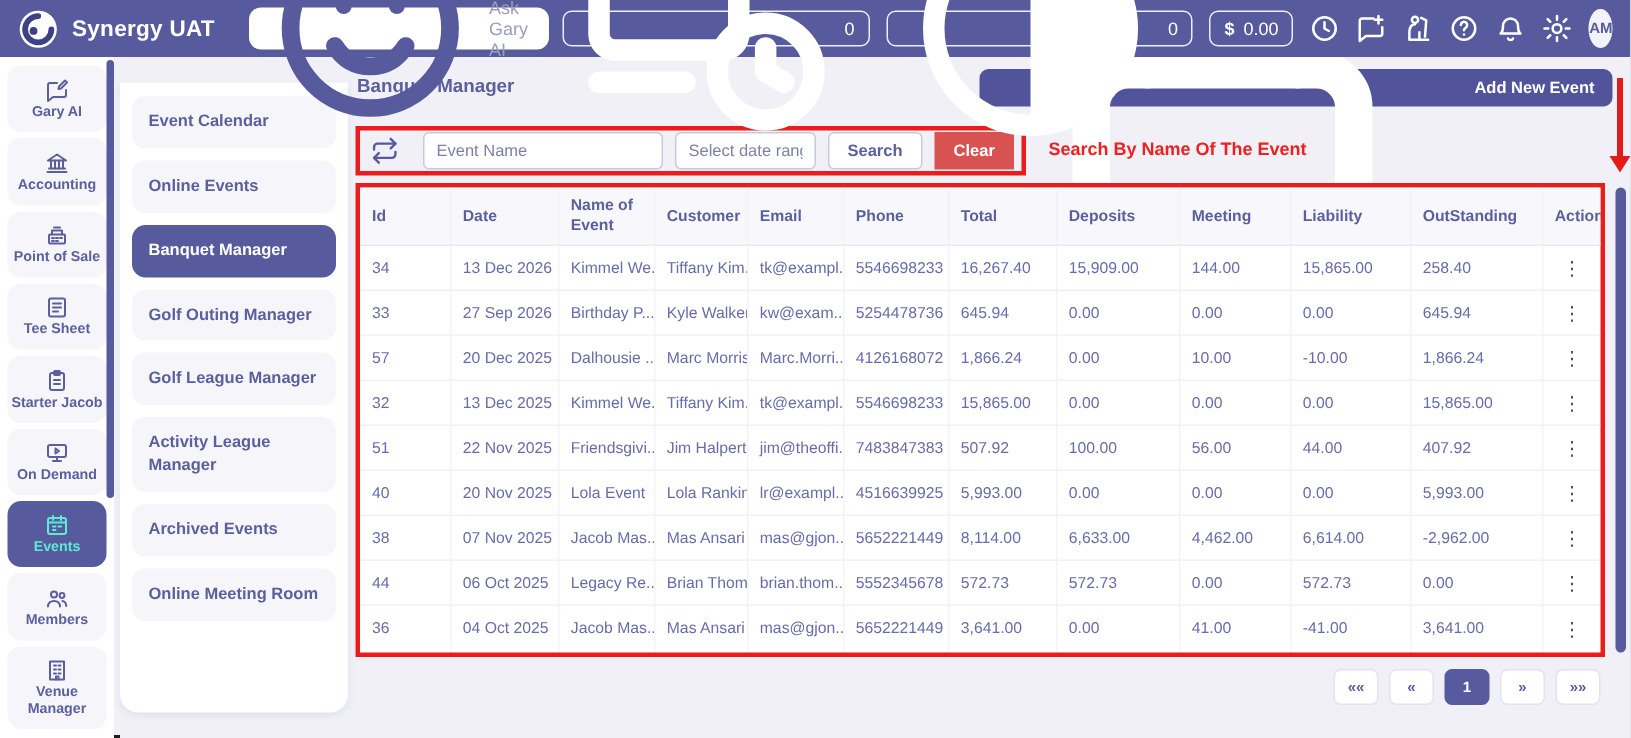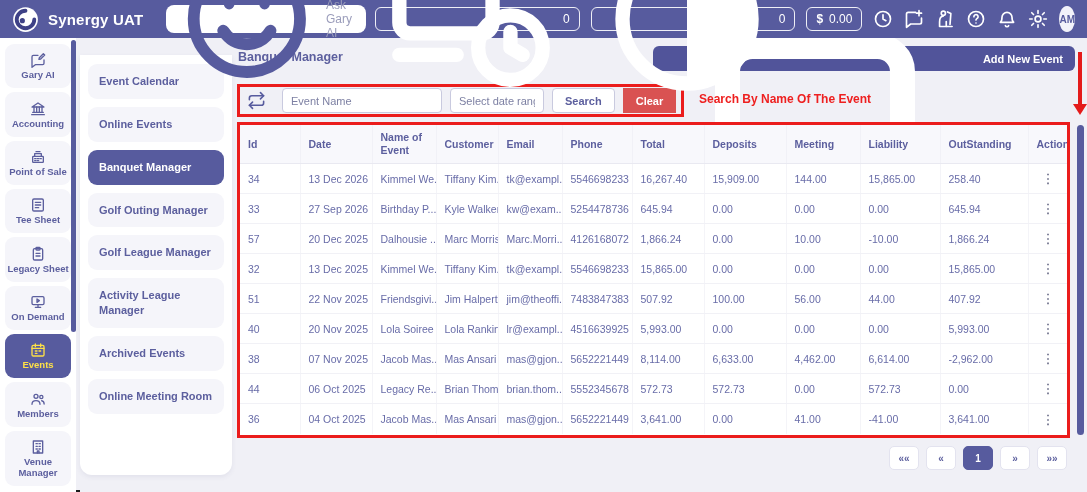--- a/index.html
+++ b/index.html
@@ -28,21 +28,21 @@
             justify-content:center; cursor:pointer; }
 
   
   .rail { position:absolute; top:38px; left:0; width:76px; bottom:0; background:#fff;
           padding:6px 5px; display:flex; flex-direction:column; gap:4px; z-index:10; }
   .rail-item { border-radius:9px; background:#f5f5fa; padding:5px 2px 4px;
                display:flex; flex-direction:column; align-items:center; gap:2px;
                color:#5c5f9e; cursor:pointer; flex:1 1 auto; justify-content:center; }
   .rail-item svg { width:16px; height:16px; }
   .rail-item .lbl { font-size:9.5px; font-weight:bold; text-align:center; line-height:1.15; }
-  .rail-item.active { background:#575b9e; color:#fde047; }
+  .rail-item.active { background:#575b9e; color:#5eead4; }
   .rail-scroll { position:absolute; top:40px; left:71px; width:5px; height:292px;
                  background:#575b9e; border-radius:3px; z-index:12; cursor:grab; }
 
   
   .submenu { position:absolute; top:38px; left:80px; width:152px; height:420px;
              background:#fff; border-radius:0 0 12px 12px; padding:9px 8px;
              box-shadow:0 2px 5px rgba(60,60,110,.08); z-index:9;margin-top:17px; }
   .sub-item { background:#f5f5fa; border-radius:9px; padding:10px 11px; font-size:11px;
               font-weight:bold; color:#5c5f9e; margin-bottom:8px; line-height:1.35;
               cursor:pointer; }
@@ -247,21 +247,21 @@
     <span class="lbl">Tee Sheet</span>
       </div>
       <div class="rail-item ">
     <span style="width:16px;height:16px">
           <svg viewBox="0 0 24 24" fill="none" stroke="currentColor" stroke-width="2" stroke-linecap="round" stroke-linejoin="round" style="width:100%;height:100%;display:block">
             <rect x="5" y="4" width="14" height="17" rx="2"></rect>
             <rect x="9" y="2" width="6" height="4" rx="1"></rect>
             <path d="M9 11h6M9 15h6"></path>
           </svg>
         </span>
-    <span class="lbl">Legacy Sheet</span>
+    <span class="lbl">Starter Jacob</span>
       </div>
       <div class="rail-item ">
     <span style="width:16px;height:16px">
           <svg viewBox="0 0 24 24" fill="none" stroke="currentColor" stroke-width="2" stroke-linecap="round" stroke-linejoin="round" style="width:100%;height:100%;display:block">
             <rect x="3" y="4" width="18" height="12" rx="2"></rect>
             <path d="M12 16v4M8 20h8"></path>
             <path d="M10.5 7.5l3.5 2.5-3.5 2.5z"></path>
           </svg>
         </span>
     <span class="lbl">On Demand</span>
@@ -448,21 +448,21 @@
             <td>100.00</td>
             <td>56.00</td>
             <td>44.00</td>
             <td>407.92</td>
             <td>
     <span class="kebab">⋮</span></td>
           </tr>
           <tr>
             <td>40</td>
             <td>20 Nov 2025</td>
-            <td>Lola Soiree</td>
+            <td>Lola Event</td>
             <td>Lola Rankins</td>
             <td>lr@exampl...</td>
             <td>4516639925</td>
             <td>5,993.00</td>
             <td>0.00</td>
             <td>0.00</td>
             <td>0.00</td>
             <td>5,993.00</td>
             <td>
     <span class="kebab">⋮</span></td>

